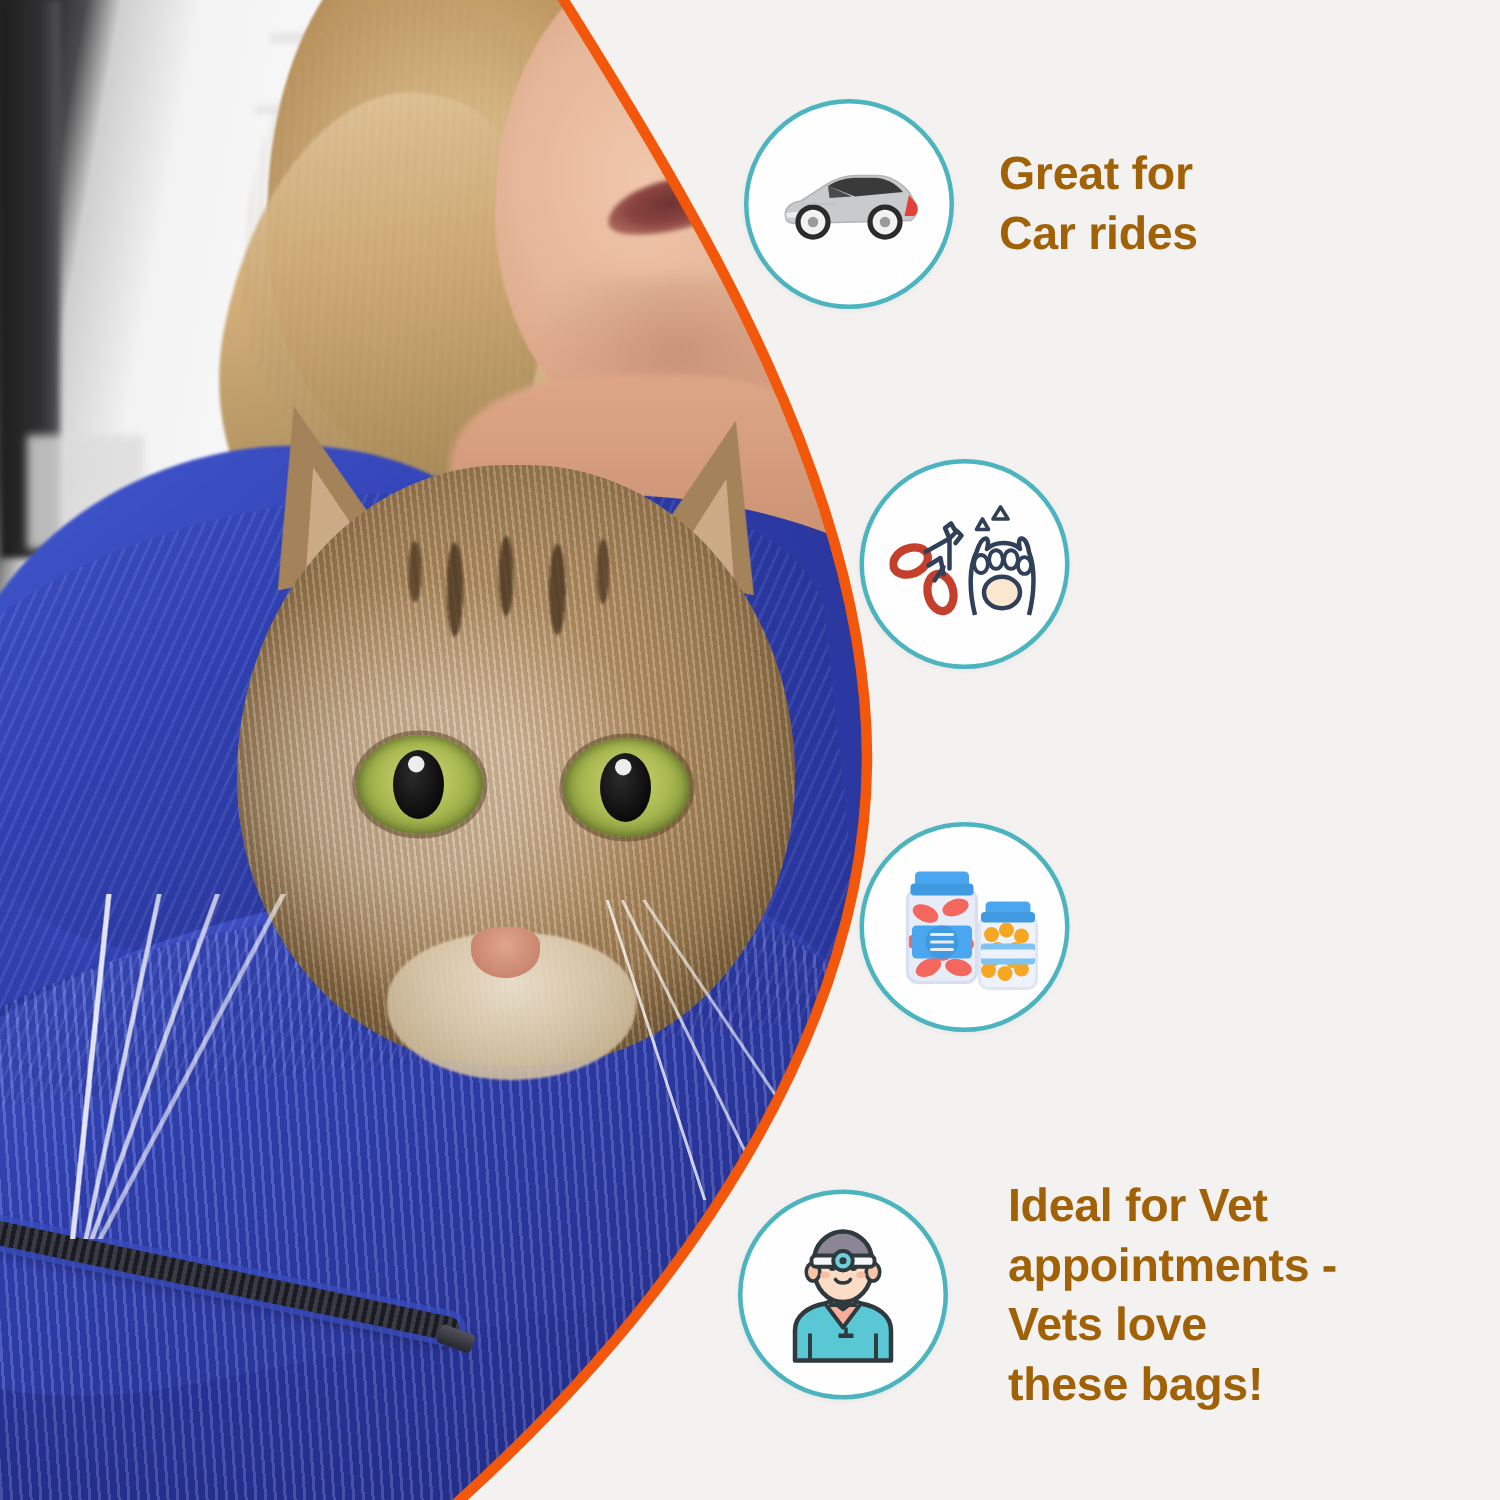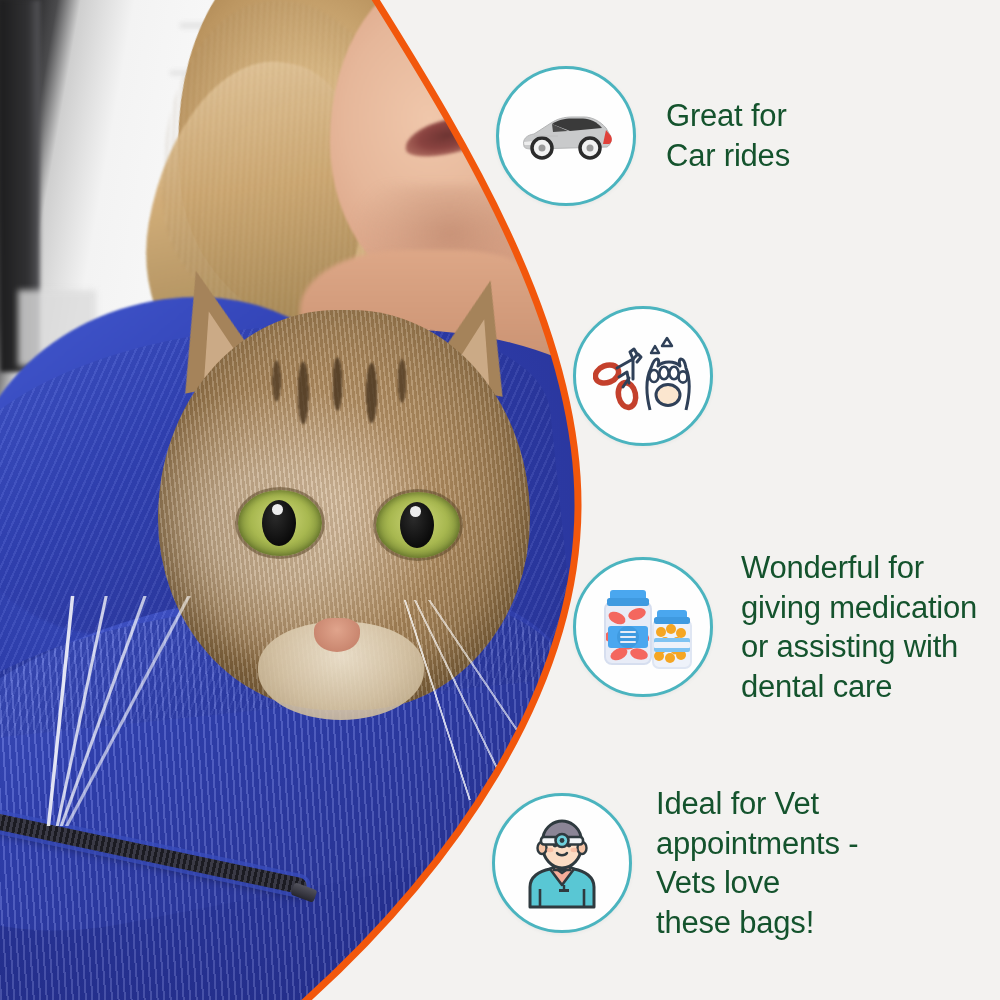--- a/index.html
+++ b/index.html
@@ -204,30 +204,30 @@
   
   .feature { position:absolute; display:flex; align-items:center; }
   .icon-circle {
     width:140px; height:140px; border-radius:50%;
     background:#fefefe; border:3px solid #4bb4bf;
     display:flex; align-items:center; justify-content:center;
     flex:0 0 140px;
     box-shadow:0 1px 4px rgba(0,0,0,.05);
   }
   .feature-text {
-    margin-left:28px; color:#14532d;
-    font-size:31px; line-height:1.28; font-weight:400;
+    margin-left:28px; color:#a16207;
+    font-size:31px; line-height:1.28; font-weight:700;
     letter-spacing:-.2px; white-space:pre-line;
   }
   #f0 { left:496px; top:66px; }
   #f1 { left:573px; top:306px; }
   #f2 { left:573px; top:548px; }
   #f3 { left:492px; top:784px; }
   #f0 .feature-text { margin-left:30px; }
-  #f3 .feature-text { margin-left:24px; }
+  #f3 .feature-text { margin-left:40px; }
 </style>
 </head>
 <body>
 
 <div id="stage">
 
   <div class="bg-panel"></div>
 
   <svg class="paw-layer" viewBox="0 0 1000 1000">
     <defs>
@@ -412,24 +412,20 @@
               <circle cx="71" cy="69" r="4.4"></circle>
           </g>
         </g>
         <rect x="62" y="40" width="38" height="48" rx="6" fill="none" stroke="#dfe6f3" stroke-width="2"></rect>
         <rect x="63" y="58" width="36" height="14" rx="2" fill="#7fc3f2"></rect>
         <rect x="63" y="62" width="36" height="6" rx="1" fill="#eef2fa"></rect>
         <rect x="66" y="30" width="30" height="11" rx="3" fill="#4aa7ef"></rect>
         <rect x="63" y="37" width="36" height="7" rx="2.5" fill="#3f9ae0"></rect>
       </svg>
     </div>
-    <div class="feature-text">Wonderful for
-giving medication
-or assisting with
-dental care</div>
   </div>
 
   <div class="feature" id="f3">
     <div class="icon-circle">
       <svg width="96" height="96" viewBox="0 0 96 96">
 
         <path d="M16 92 L16 72 C16 62, 25 56, 36 54 L60 54 C71 56, 80 62, 80 72 L80 92 Z" fill="#59c7d4" stroke="#2f3a3f" stroke-width="3" stroke-linejoin="round"></path>
         <path d="M36 54 L48 70 L60 54 L56 52 L48 58 L40 52 Z" fill="#f6ad9a" stroke="#2f3a3f" stroke-width="2.6" stroke-linejoin="round"></path>
         <path d="M26 74 L26 92" stroke="#2f3a3f" stroke-width="2.6"></path>
         <path d="M70 74 L70 92" stroke="#2f3a3f" stroke-width="2.6"></path>

